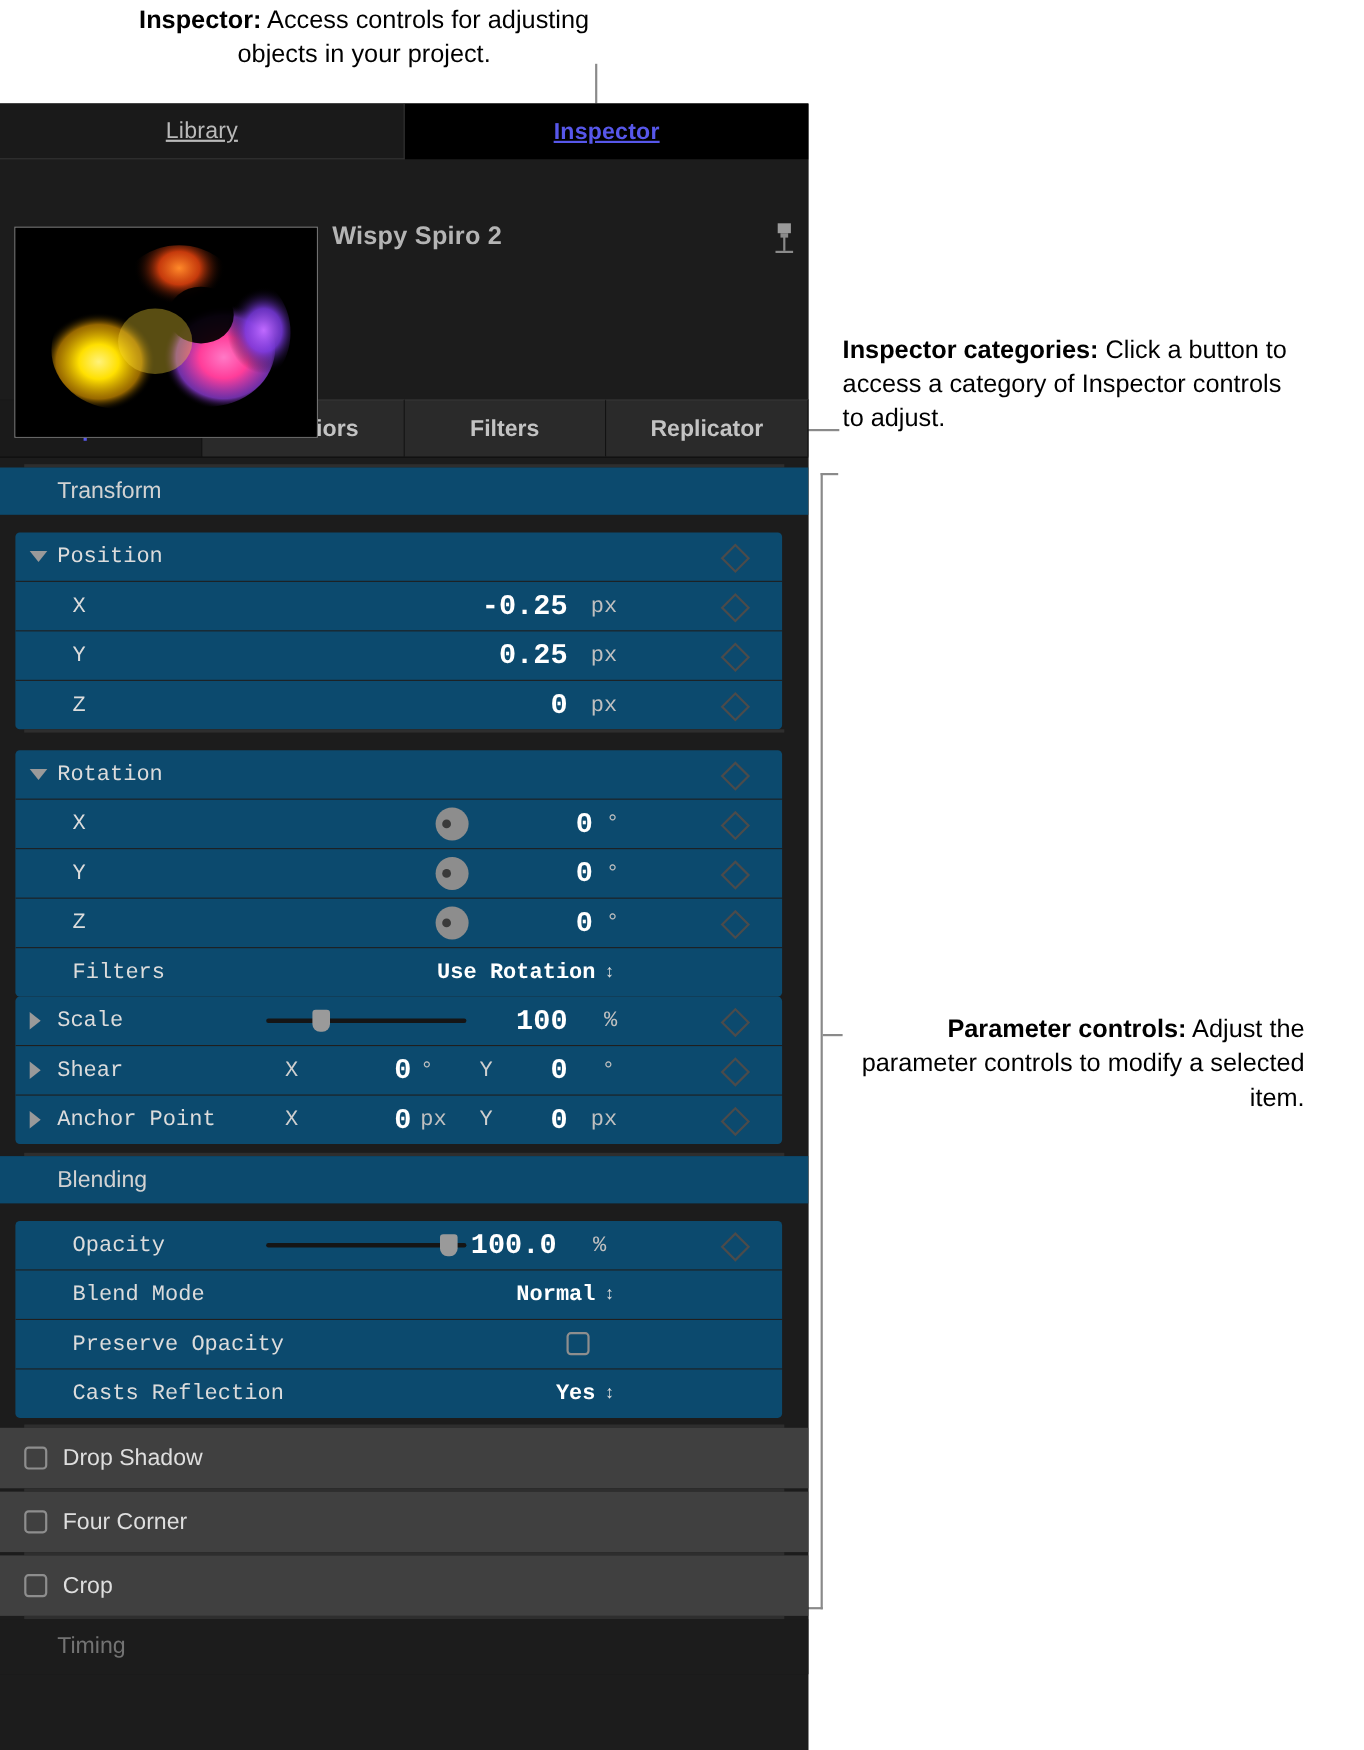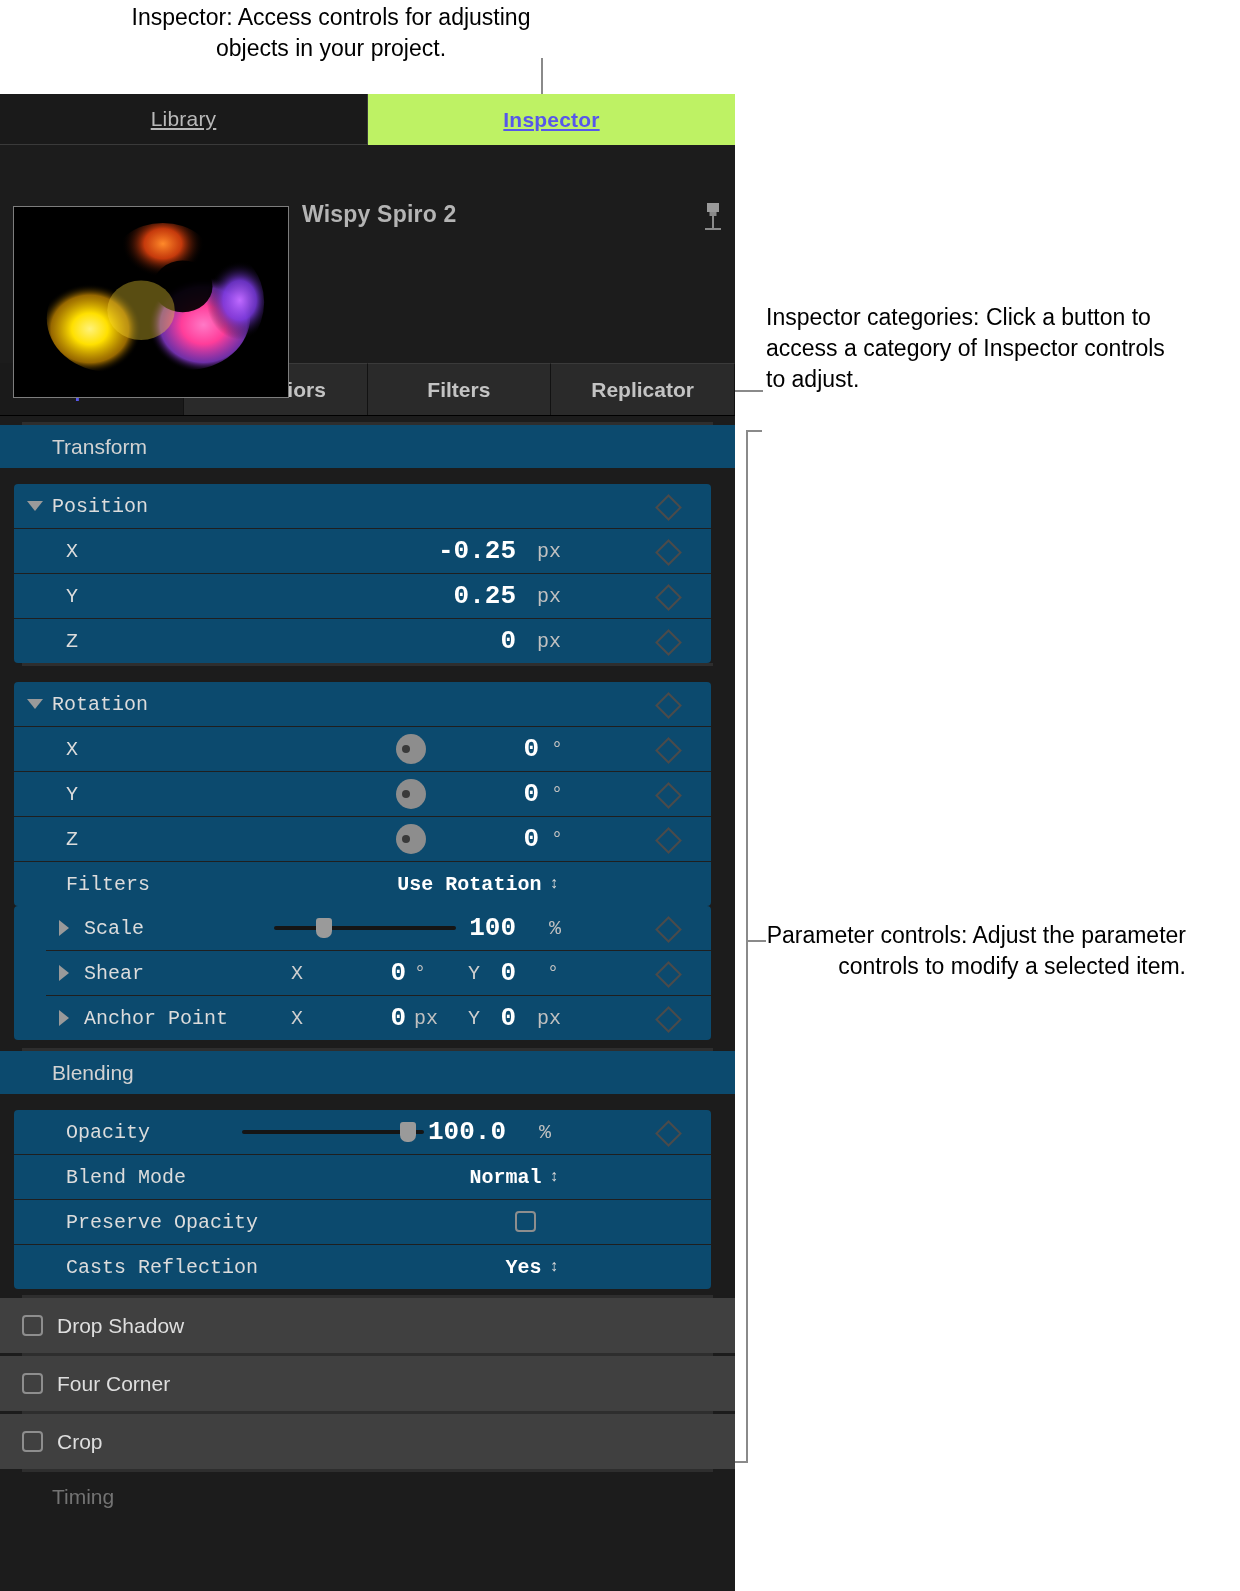--- a/index.html
+++ b/index.html
@@ -16,21 +16,21 @@
   }
 
   
   .callout {
     position: absolute;
     color: #000000;
     font-size: 23px;
     line-height: 31px;
     font-family: "Liberation Sans", sans-serif;
   }
-  .callout b { font-weight: normal; }
+  .callout b { font-weight: bold; }
 
   #callout-inspector {
     left: 96px;
     top: 2px;
     width: 470px;
     text-align: center;
   }
   #callout-categories {
     left: 766px;
     top: 302px;
@@ -86,21 +86,21 @@
     box-sizing: border-box;
     text-decoration: underline;
   }
   .top-tab.inactive {
     background: #1a1a1a;
     color: #b9b9b9;
     border-right: 1px solid #3a3a3a;
     border-bottom: 1px solid #3a3a3a;
   }
   .top-tab.active {
-    background: #bef264;
+    background: #000000;
     color: #5757ea;
     font-weight: bold;
     text-align: right;
   }
 
   
   .preview-header {
     position: relative;
     height: 218px;
     background: #1c1c1c;
@@ -512,21 +512,21 @@
 
       <div class="row">
         <span class="row-label lvl1">Filters</span>
         <span class="popup" style="right:152px;">
           <span>Use Rotation</span>
           <span class="arrows">↕</span>
         </span>
       </div>
     </div>
 
-    <div class="rows-block" style="margin-top:0;padding-left:32px;">
+    <div class="rows-block" style="margin-top:0;">
       <div class="row">
         <span class="disc-tri closed"></span>
         <span class="row-label lvl0">Scale</span>
         <span class="slider" style="left:228px; width:182px;">
           <span class="slider-thumb" style="left:42px;"></span>
         </span>
         <span class="val" style="right:195px; width:120px;">100</span>
         <span class="unit" style="right:150px;">%</span>
         <span class="kf"></span>
       </div>

